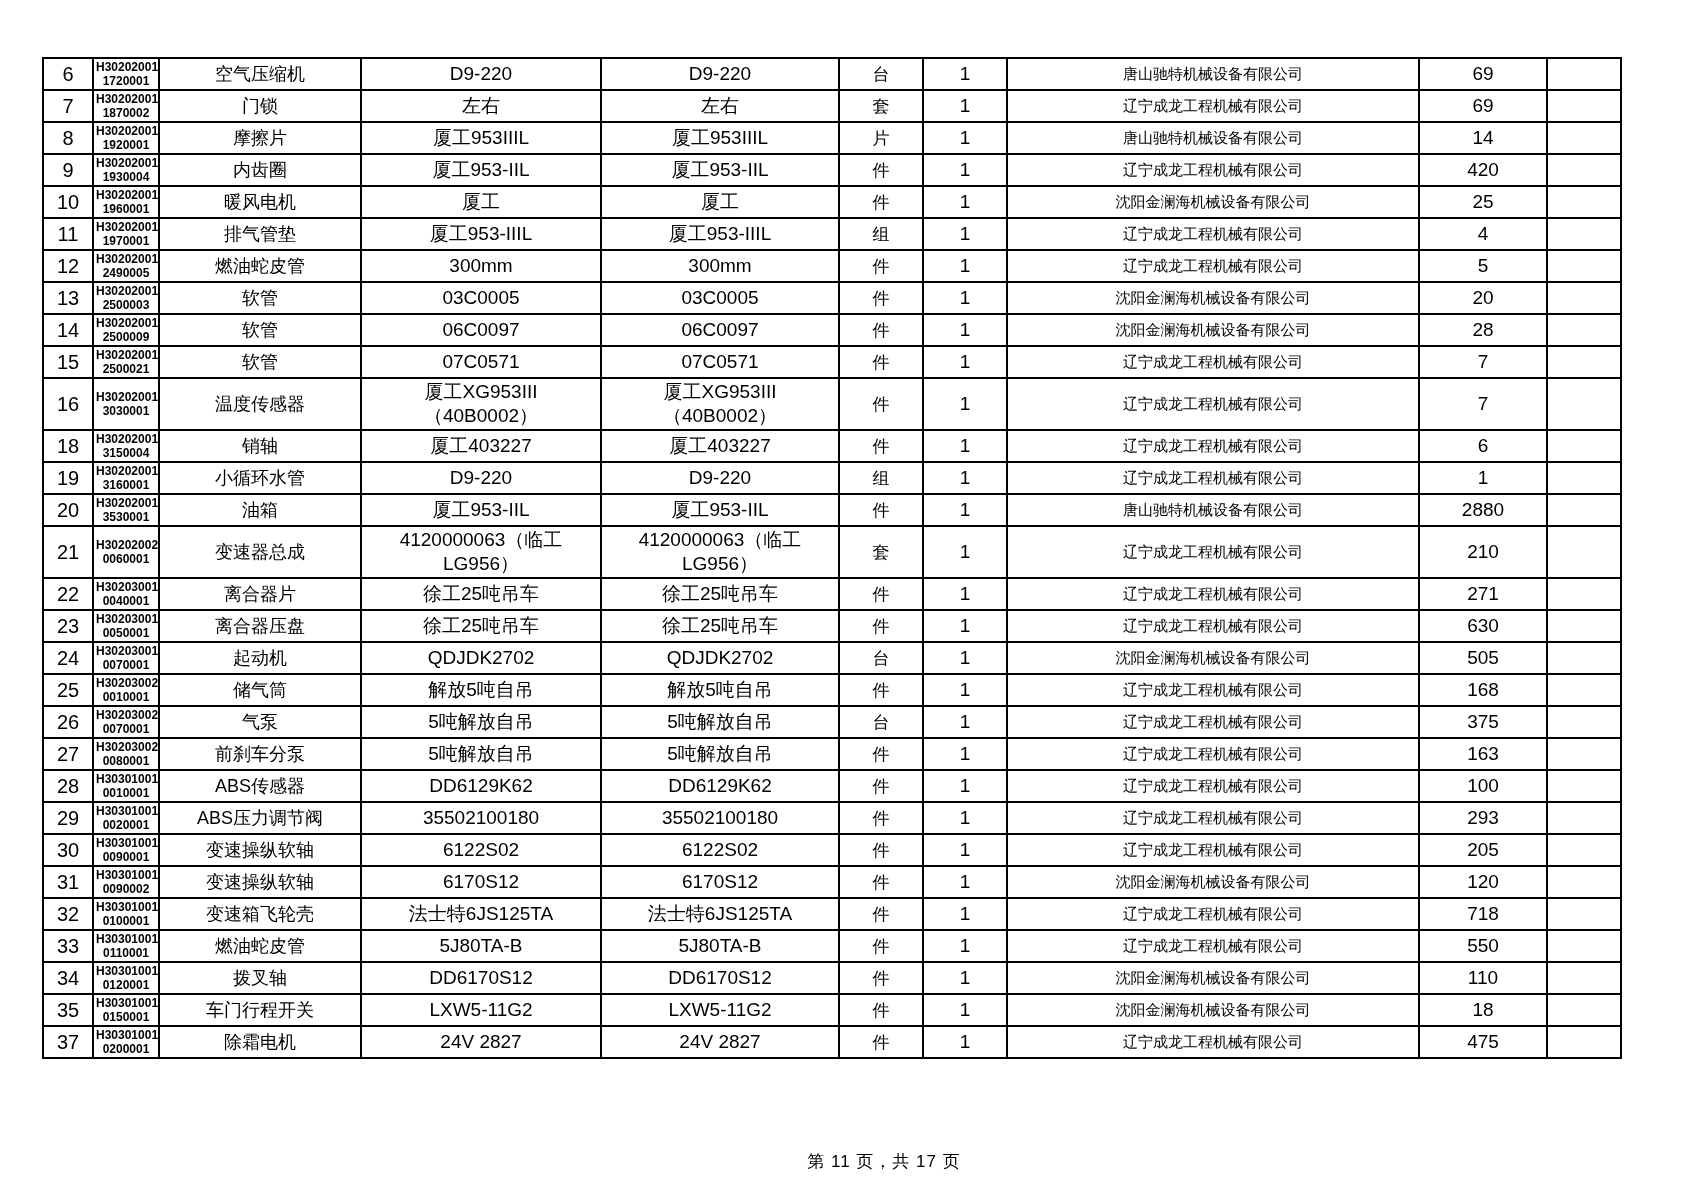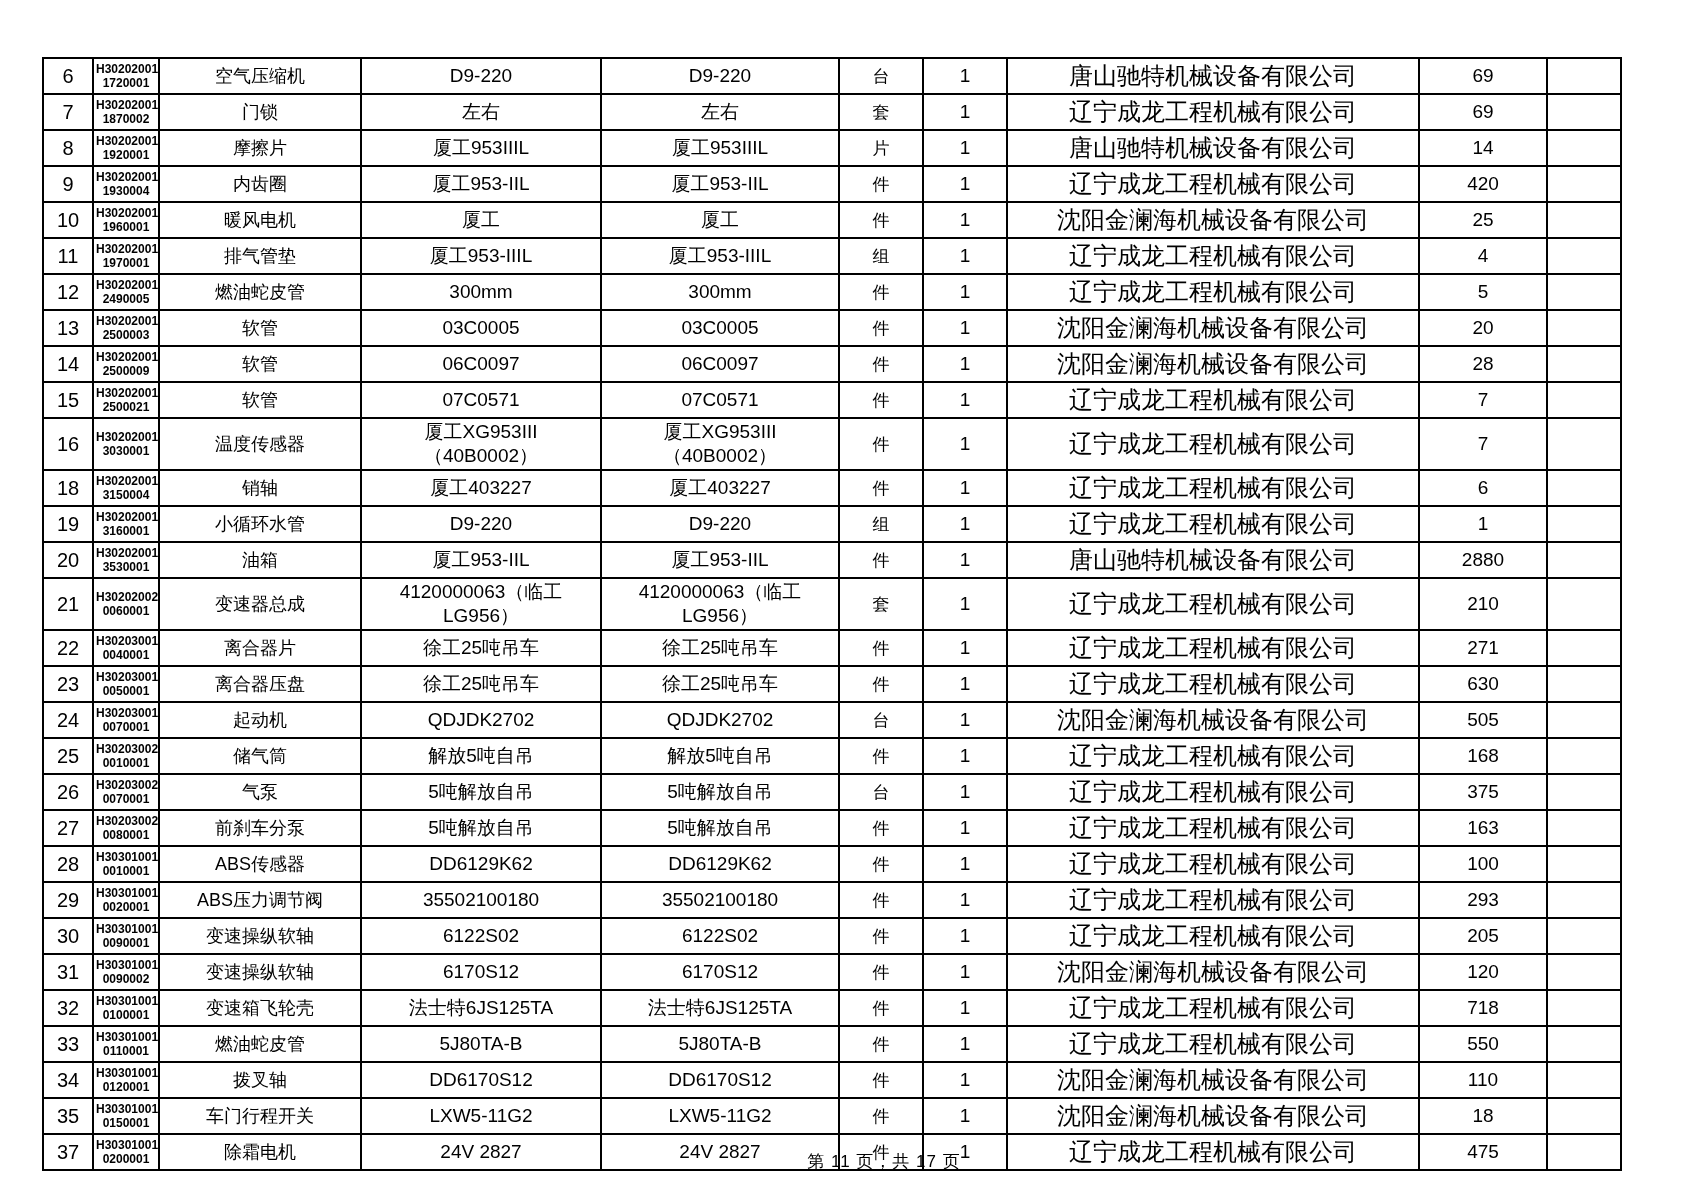--- a/index.html
+++ b/index.html
@@ -33,21 +33,21 @@
     background: #ffffff;
   }
   table.parts tr { height: 32px; }
   td.seq      { font-size: 20px; }
   td.code     { font-size: 12px; line-height: 14px; white-space: pre-line; font-weight: bold; }
   td.name     { font-size: 18px; margin-top: 23px; }
   td.model_a,
   td.model_b  { font-size: 19px; line-height: 24px; white-space: pre-line; }
   td.unit     { font-size: 17px; }
   td.qty      { font-size: 19px; }
-  td.supplier { font-size: 24px; border-radius: 15px; }
+  td.supplier { font-size: 15px; border-radius: 15px; }
   td.amount   { font-size: 19px; }
   td.blank    { }
   .footer {
     position: absolute;
     left: 0;
     top: 1150px;
     width: 1684px;
     text-align: center;
     font-size: 17px;
     letter-spacing: 1px;

